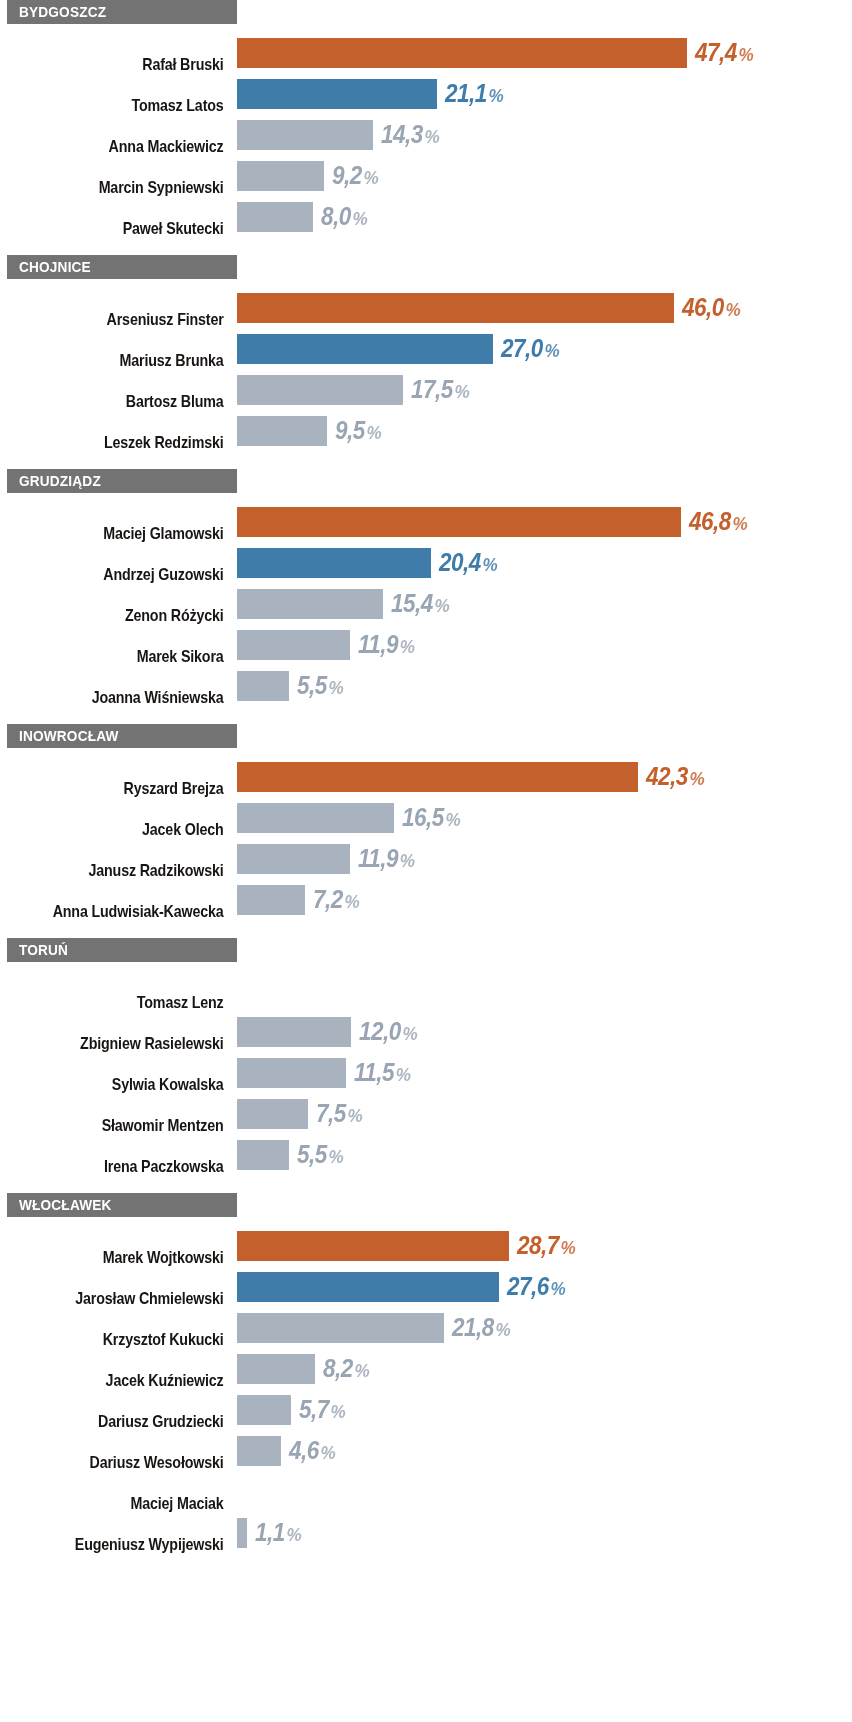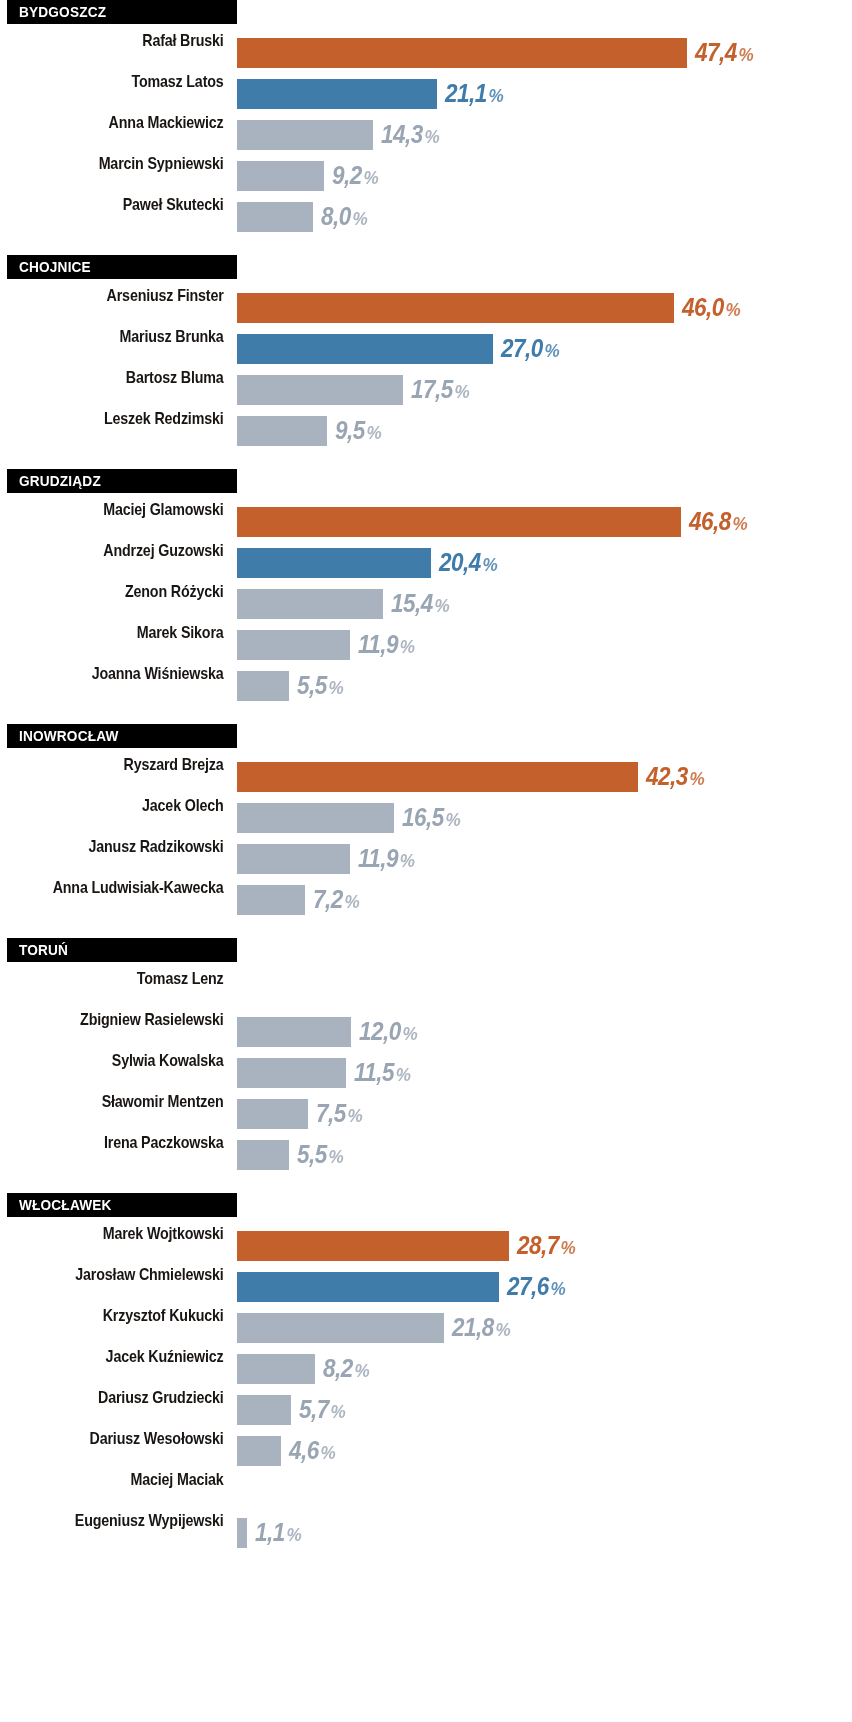--- a/index.html
+++ b/index.html
@@ -24,21 +24,21 @@
   .city-group {
     position: relative;
     width: 852px;
   }
 
   .city-banner {
     position: relative;
     margin-left: 7px;
     width: 230px;
     height: 24px;
-    background: #000000;
+    background: #737373;
     display: flex;
     align-items: center;
     box-sizing: border-box;
     padding-left: 12px;
   }
   .city-banner-label {
     color: #ffffff;
     font-family: "Liberation Sans", sans-serif;
     font-weight: bold;
     font-size: 15.5px;
@@ -51,21 +51,21 @@
 
   
   .rows {
     position: relative;
     padding-top: 8px;
   }
   .bar-row {
     position: relative;
     height: 41px;
     display: flex;
-    align-items: flex-start;
+    align-items: flex-end;
   }
   .cand-name {
     width: 237px;
     text-align: right;
     padding-right: 16px;
     box-sizing: border-box;
     color: #191513;
     font-family: "Liberation Sans", sans-serif;
     font-weight: bold;
     font-size: 17px;

